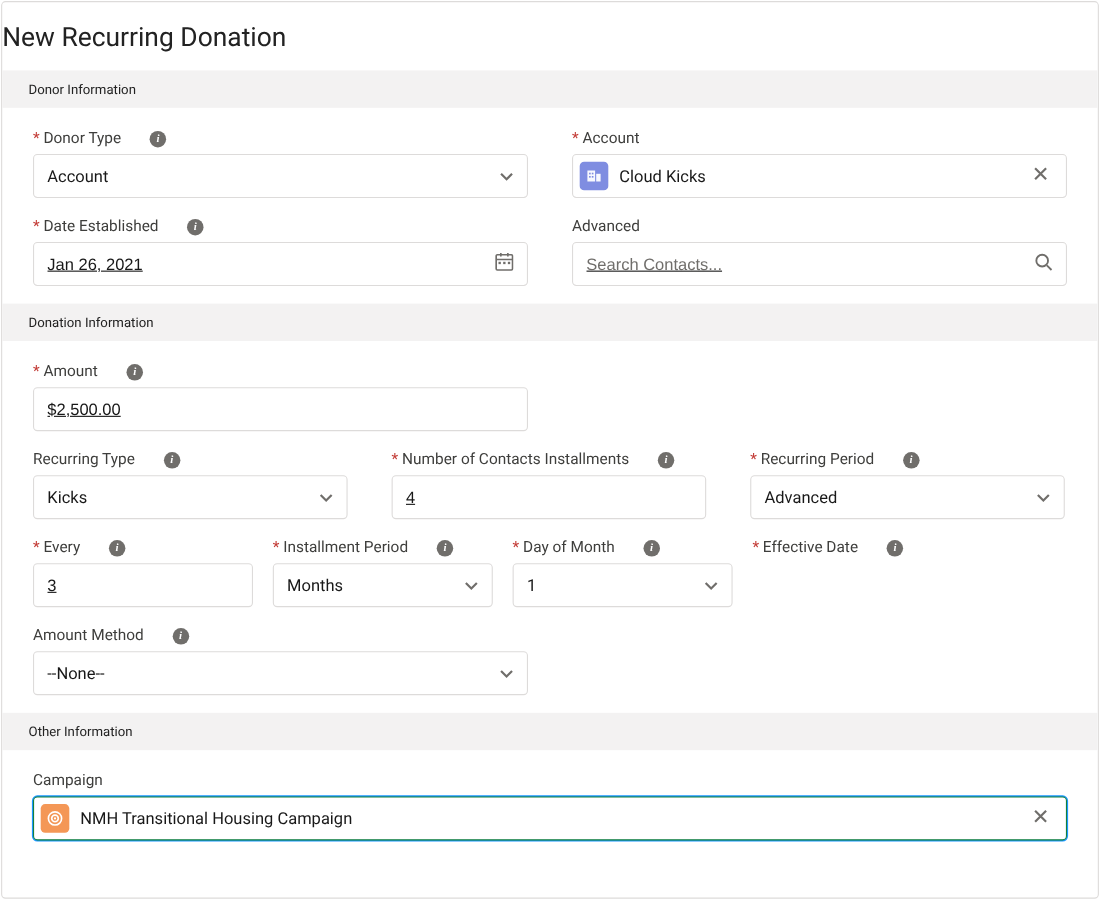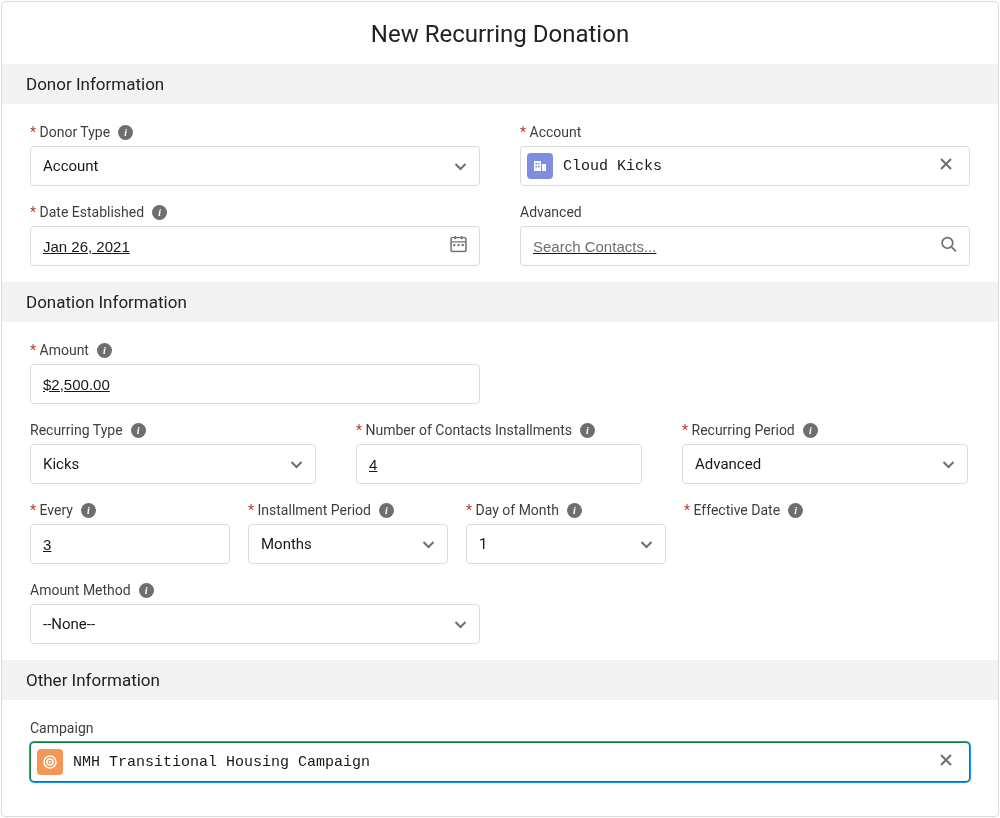--- a/index.html
+++ b/index.html
@@ -14,29 +14,28 @@
     .modal {
       border: 1px solid #dddbda;
       border-radius: 4px;
       width: 998px;
       margin: 1px;
       height: 816px;
       overflow: hidden;
       position: relative;
     }
     .modal-title {
-      text-align: center;
       font-size: 24px;
       font-weight: 400;
       padding: 18px 0 16px;
       color: #222;
     }
     .section-header {
       background: #f3f2f2;
-      font-size: 17px;
+      font-size: 12px;
       font-weight: 400;
       color: #222;
       padding: 10px 24px;
     }
     .section-body {
       padding: 20px 28px 16px;
     }
     .row {
       display: flex;
       gap: 40px;
@@ -48,21 +47,21 @@
       flex-direction: column;
       flex: 1;
       min-width: 0;
     }
     .field-label {
       font-size: 14px;
       color: #3e3e3c;
       margin-bottom: 6px;
       display: flex;
       align-items: center;
-      gap: 8px;
+      gap: 26px;
       text-align: center;
     }
     .required::before {
       content: "* ";
       color: #c23934;
     }
     .help-icon {
       display: inline-flex;
       align-items: center;
       justify-content: center;
@@ -111,21 +110,20 @@
       right: 12px;
       top: 50%;
       transform: translateY(-50%);
       color: #706e6b;
     }
     .lookup-chip {
       display: flex;
       align-items: center;
       gap: 10px;
       width: 100%;
-      font-family: Liberation Mono, monospace;
     }
     .chip-icon {
       width: 26px;
       height: 26px;
       border-radius: 4px;
       display: inline-flex;
       align-items: center;
       justify-content: center;
       flex-shrink: 0;
     }

